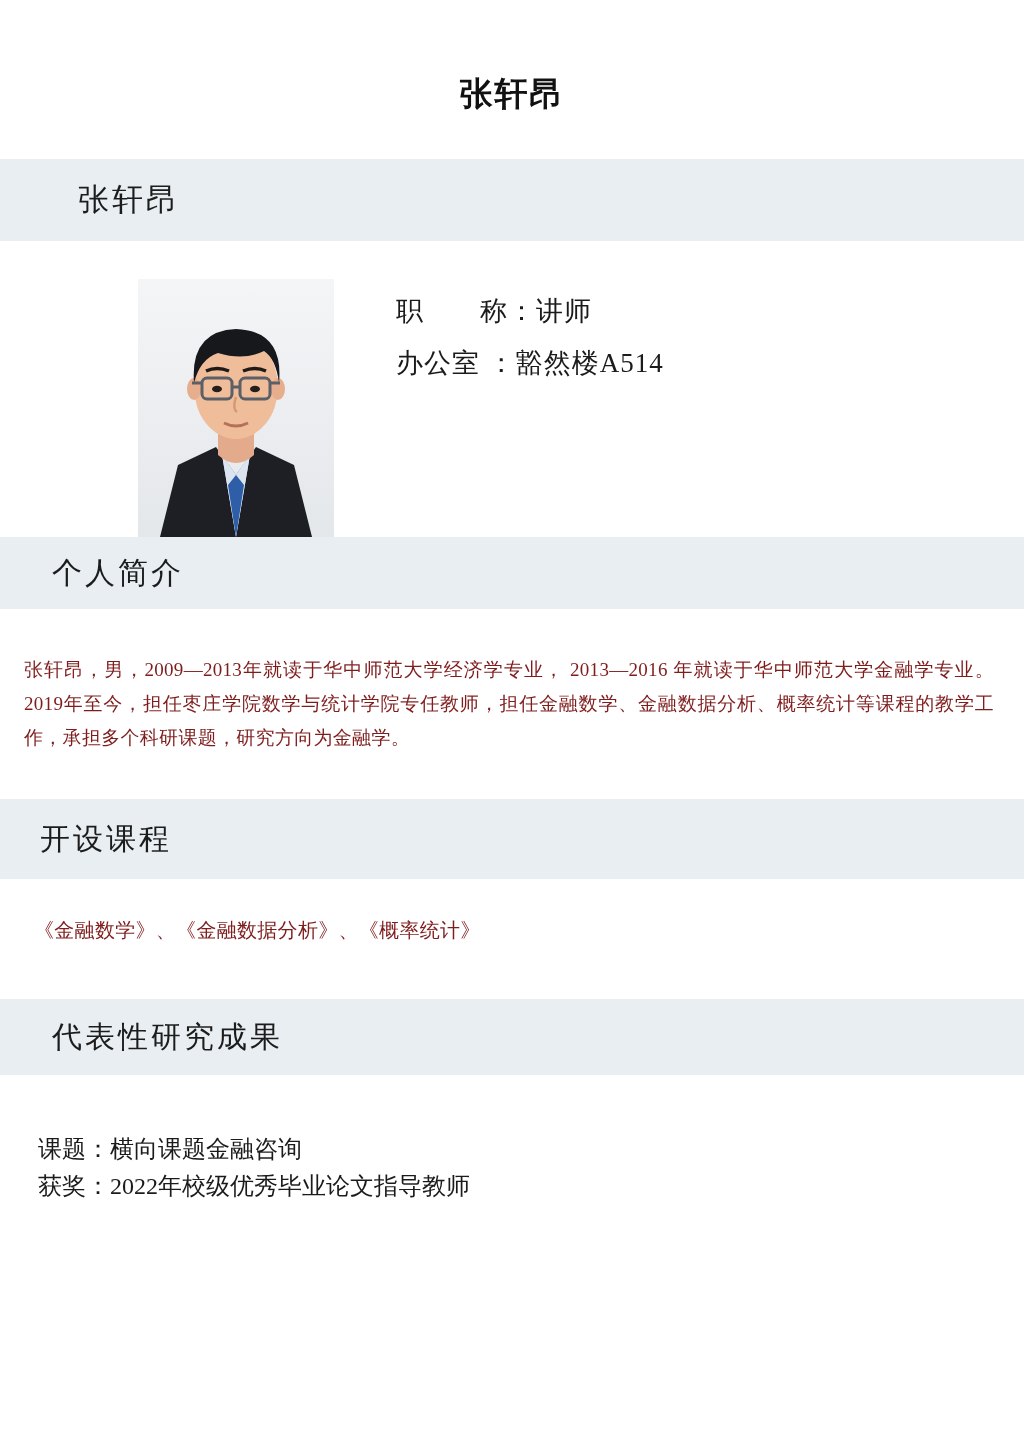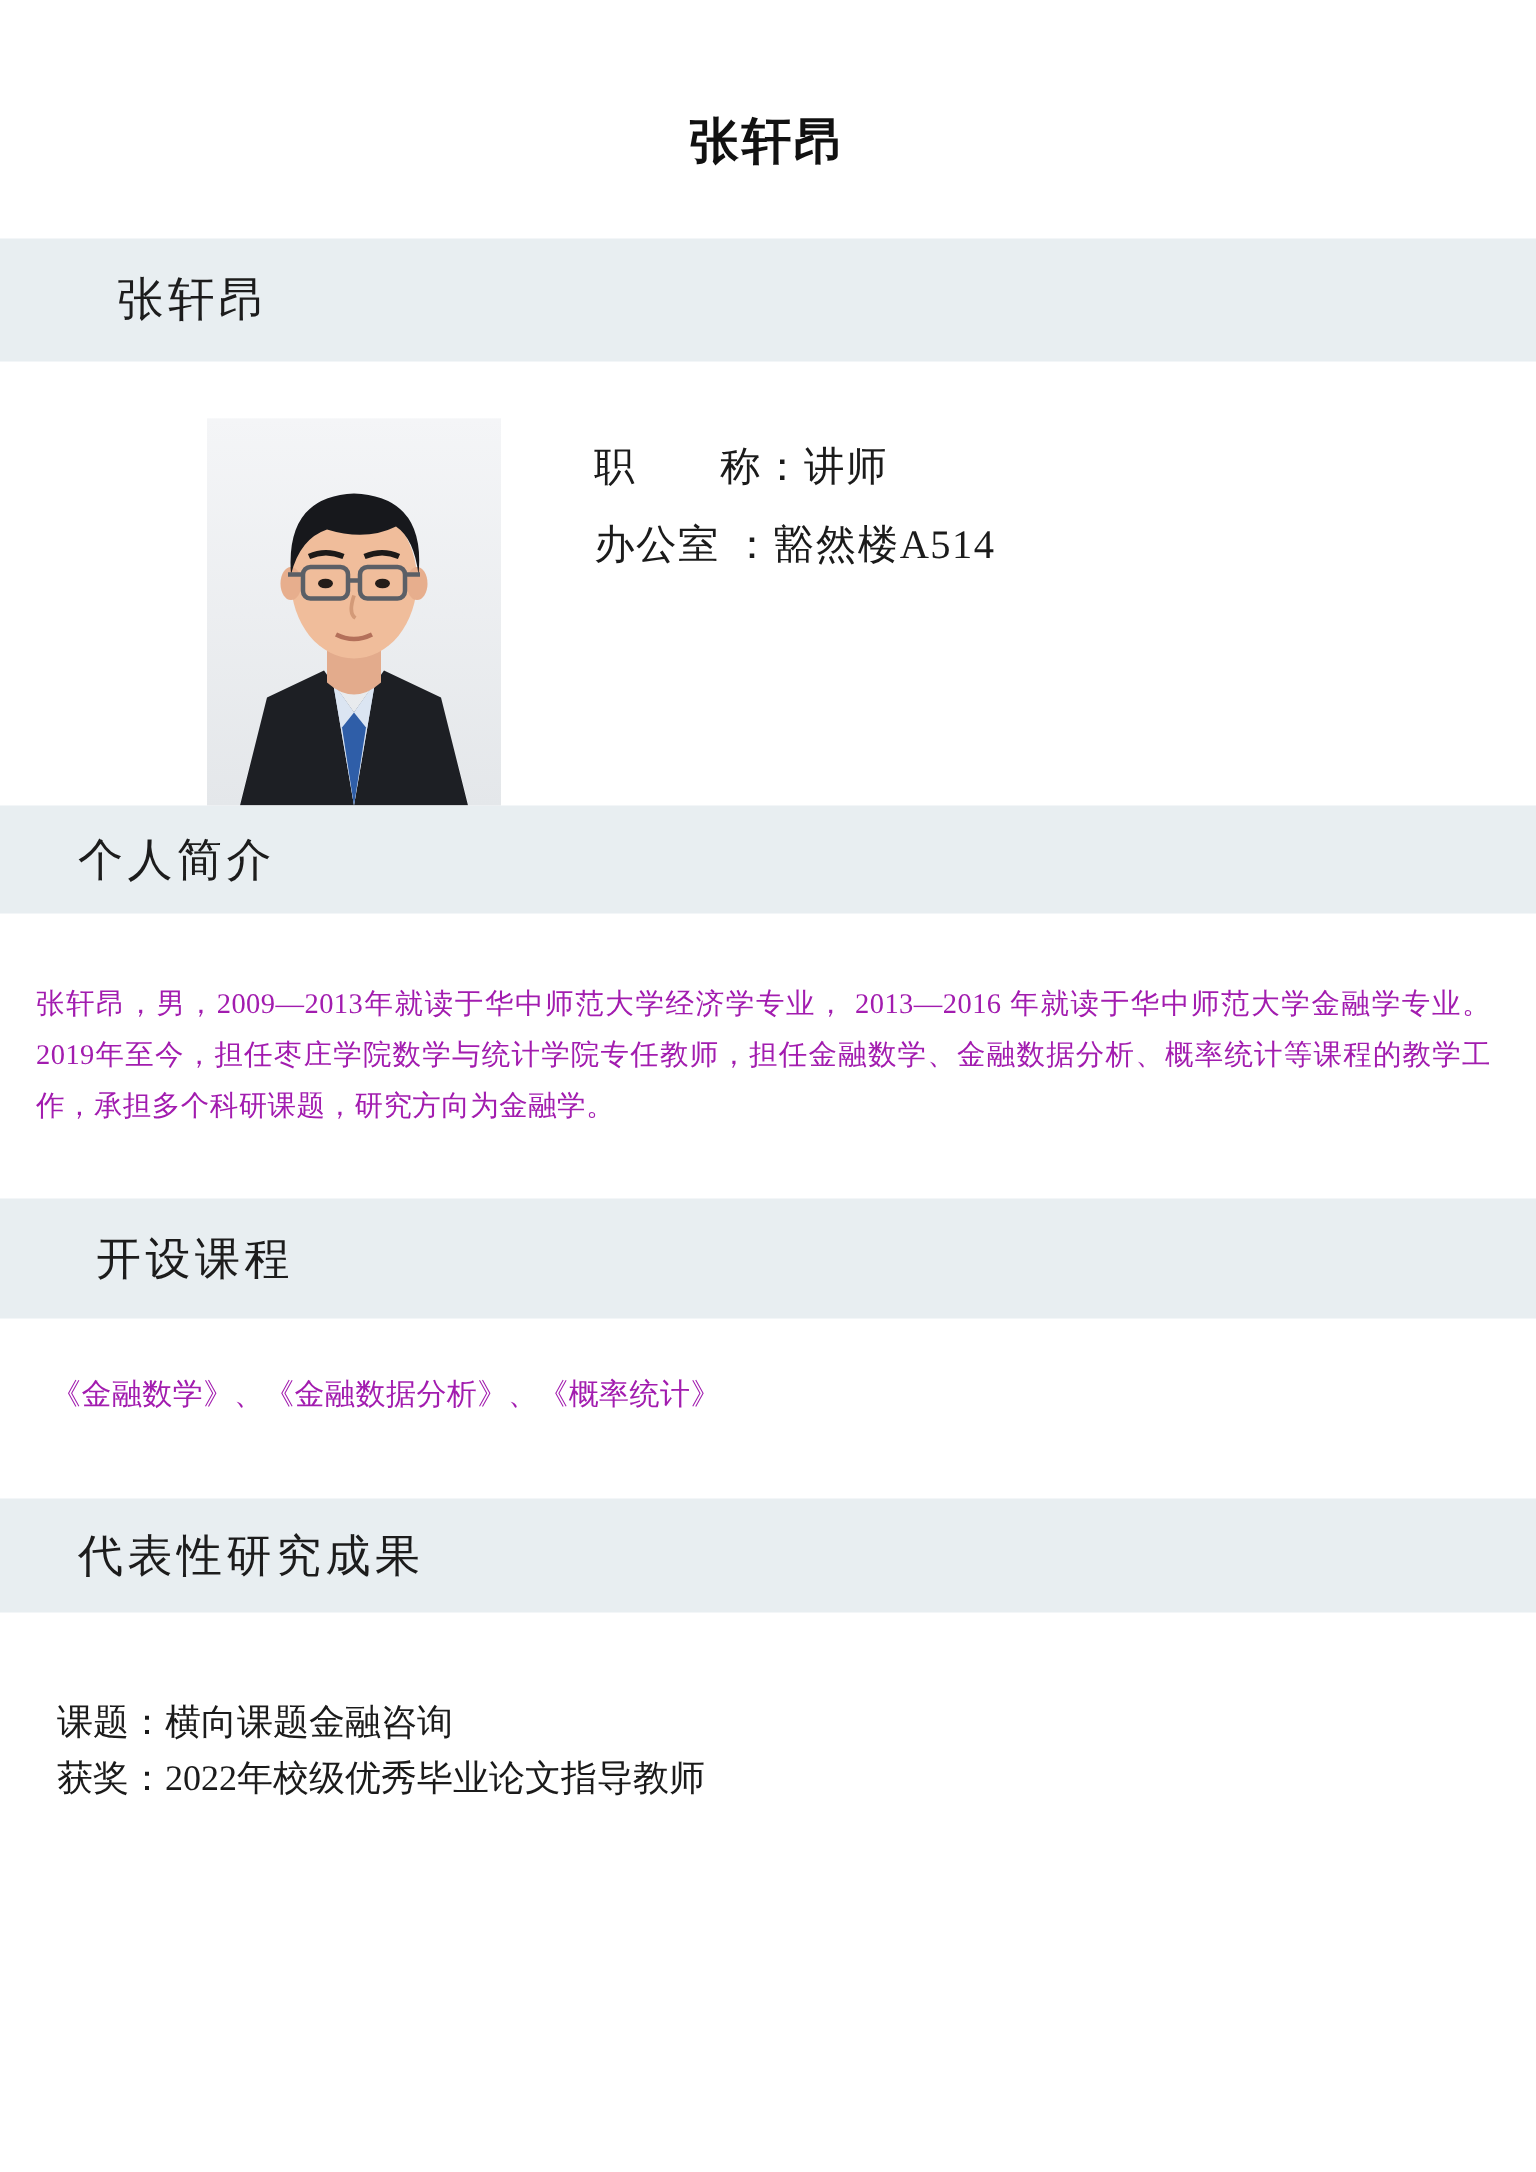--- a/index.html
+++ b/index.html
@@ -59,21 +59,21 @@
   }
   #name-bar .section-title { font-size: 31px; }
 
   #bio-bar {
     height: 72px;
     padding-left: 52px;
   }
   #courses-bar {
     height: 80px;
     margin-top: 44px;
-    padding-left: 64px;
+    padding-left: 40px;
   }
   #research-bar {
     height: 76px;
     margin-top: 52px;
     padding-left: 52px;
   }
 
   
   .profile {
     display: flex;
@@ -105,21 +105,21 @@
     font-family: "Liberation Serif", "DejaVu Serif", serif;
   }
   .info-value {
     font-family: "Liberation Serif", "DejaVu Serif", serif;
   }
 
   
   .body-text {
     font-size: 19px;
     line-height: 34px;
-    color: #a21caf;
+    color: #7f1d1d;
     text-align: justify;
     letter-spacing: 0.3px;
   }
   #bio-text {
     margin: 44px 30px 0 24px;
   }
   #courses-text {
     margin: 34px 30px 0 34px;
     font-size: 20px;
   }

